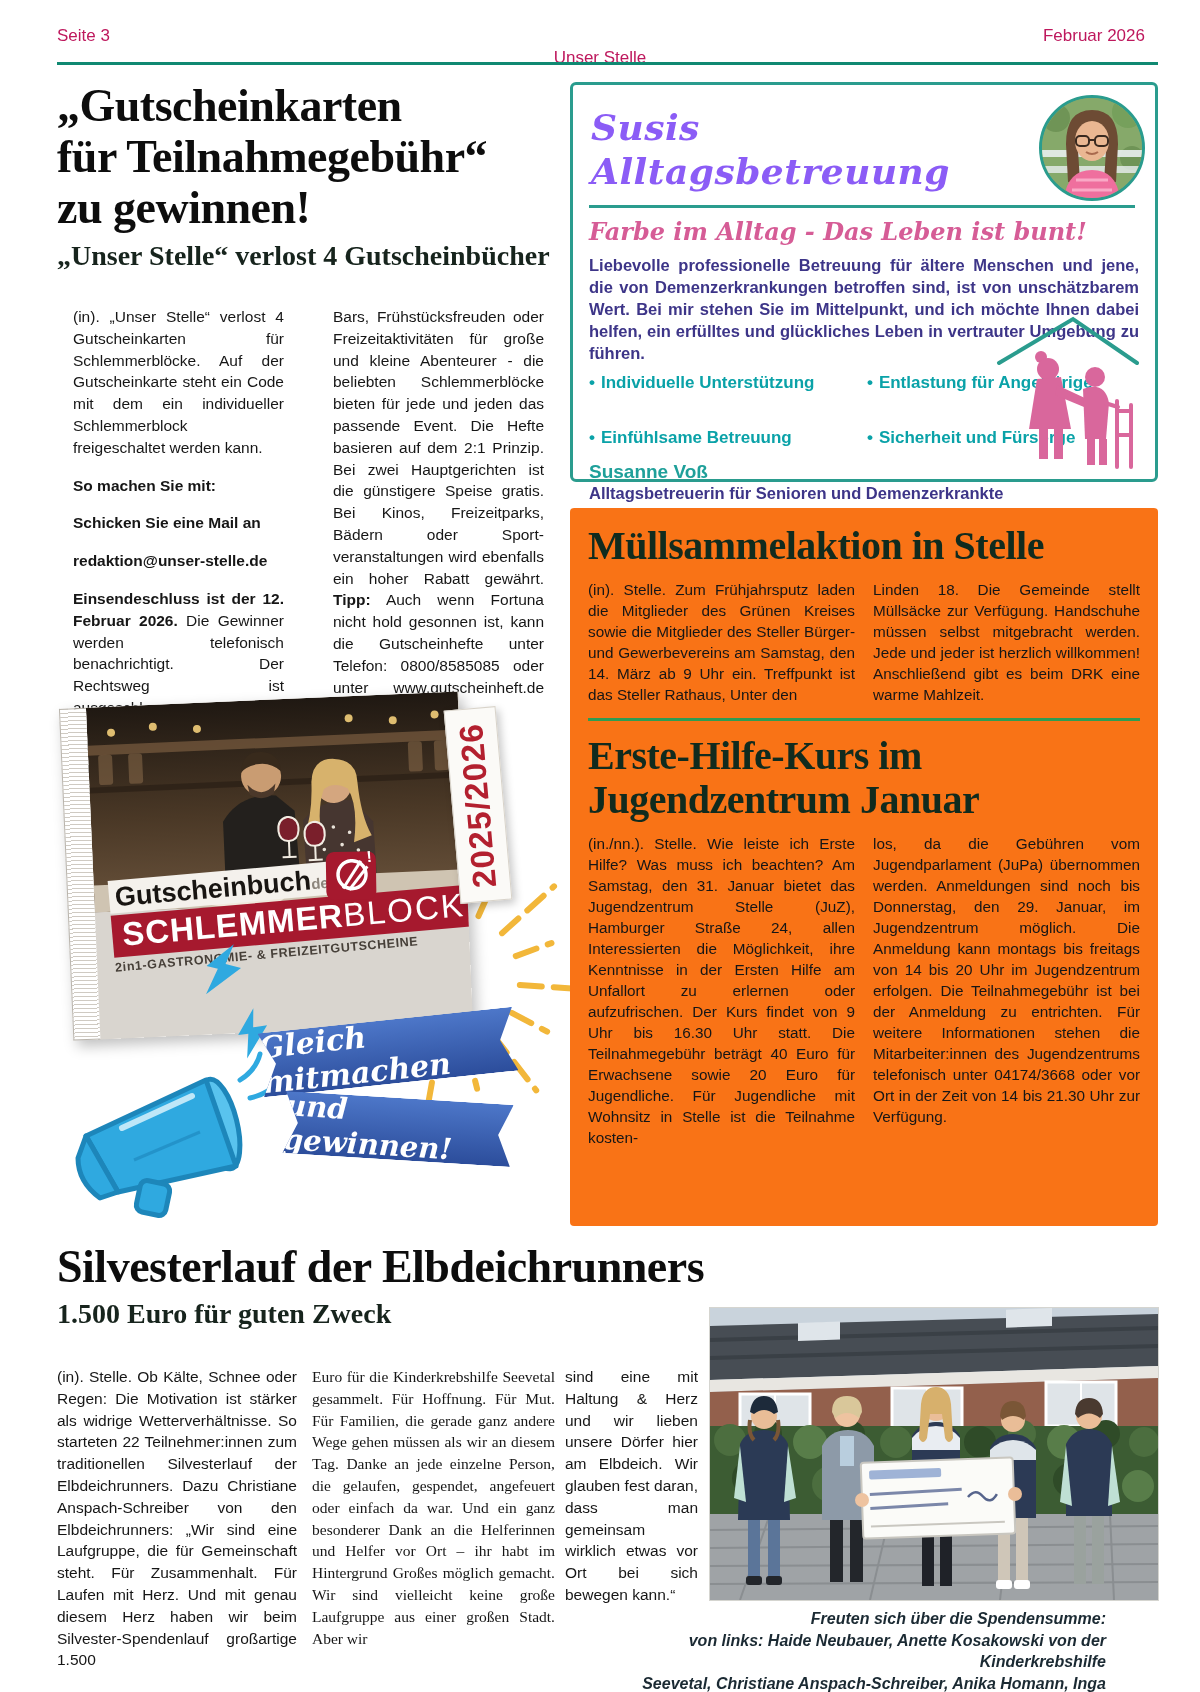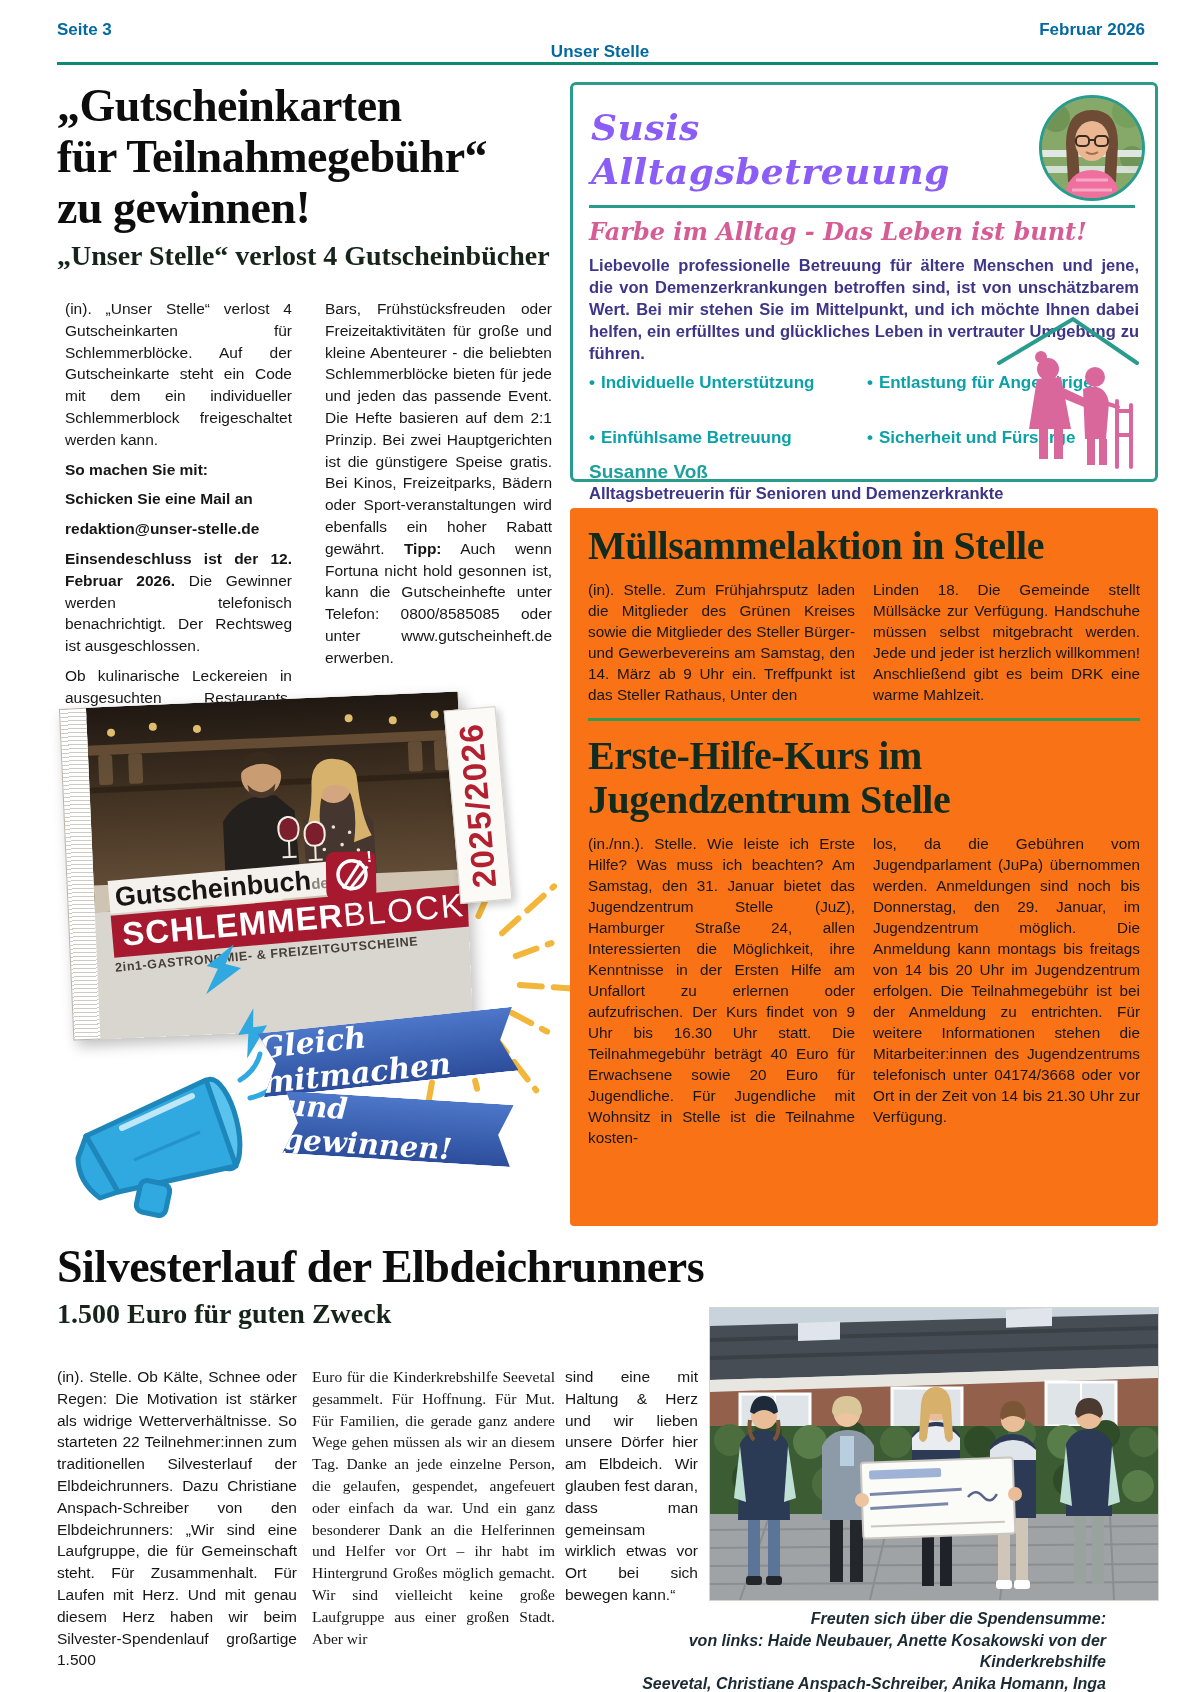--- a/index.html
+++ b/index.html
@@ -1,35 +1,35 @@
 <!DOCTYPE html>
 <html><head>
 <meta charset="utf-8">
 <style>
   html,body{margin:0;padding:0;background:#f2f2f2;}
   .page{position:relative;width:1200px;height:1692px;background:#ffffff;margin:0 auto;
         font-family:"Liberation Sans",sans-serif;color:#161616;overflow:hidden;}
 
   
-  .hdr{position:absolute;top:20px;font-size:17px;font-weight:bold;color:#0369a1;}
+  .hdr{position:absolute;top:26px;font-size:17px;font-weight:normal;color:#be185d;}
   .hdr-left{left:57px;}
   .hdr-center{left:0;right:0;text-align:center;margin-top:22px;}
   .hdr-right{right:55px;}
   .hdr-rule{position:absolute;top:62px;left:57px;width:1101px;height:3px;background:#108972;}
 
   
   .lead-title{position:absolute;left:57px;top:80px;font-family:"Liberation Serif",serif;
               font-weight:bold;font-size:46px;line-height:51px;color:#0d0d0d;letter-spacing:-0.5px;}
   .lead-title span{display:block;}
   .lead-subtitle{position:absolute;left:57px;top:240px;font-family:"Liberation Serif",serif;
                  font-weight:bold;font-size:28px;color:#17241d;}
   .lead-cols{position:absolute;left:57px;top:290px;width:503px;display:flex;gap:17px;}
   .col{text-align:justify;font-size:15.5px;line-height:21.8px;}
   .lead-cols .col{width:243px;}
-  .col p{margin:8px;}
+  .col p{margin:16px;}
   .bline{font-weight:bold;}
 
   
   .sunburst{position:absolute;left:300px;top:830px;width:300px;height:300px;z-index:1;}
   .book{position:absolute;left:66px;top:700px;width:400px;height:332px;transform:rotate(-2.5deg);
         z-index:2;display:flex;box-shadow:4px 6px 14px rgba(0,0,0,.25);}
   .pages{width:26px;background:repeating-linear-gradient(to bottom,#ffffff 0 3px,#cfcac2 3px 4px);
          border:1px solid #b9b4ac;border-right:none;}
   .cover{flex:1;position:relative;background:#d9d5cf;overflow:hidden;}
   .cover svg{display:block;}
@@ -333,21 +333,21 @@
 
   <div class="panel">
     <div class="panel-title">Müllsammelaktion in Stelle</div>
     <div class="panel-cols">
       <div class="col">(in). Stelle. Zum Frühjahrsputz laden die Mitglieder des Grünen Kreises sowie die Mitglieder des Steller Bürger- und Gewerbevereins am Samstag, den 14. März ab 9 Uhr ein. Treffpunkt ist das Steller Rathaus, Unter den</div>
       <div class="col">Linden 18. Die Gemeinde stellt Müllsäcke zur Verfügung. Handschuhe müssen selbst mitgebracht werden. Jede und jeder ist herzlich willkommen! Anschließend gibt es beim DRK eine warme Mahlzeit.</div>
     </div>
     <div class="panel-divider"></div>
     <div class="panel-title">
       <span style="display:block;">Erste-Hilfe-Kurs im</span>
-      <span style="display:block;">Jugendzentrum Stelle</span>
+      <span style="display:block;">Jugendzentrum Januar</span>
     </div>
     <div class="panel-cols">
       <div class="col">(in./nn.). Stelle. Wie leiste ich Erste Hilfe? Was muss ich beachten? Am Samstag, den 31. Januar bietet das Jugendzentrum Stelle (JuZ), Hamburger Straße 24, allen Interessierten die Möglichkeit, ihre Kenntnisse in der Ersten Hilfe am Unfallort zu erlernen oder aufzufrischen. Der Kurs findet von 9 Uhr bis 16.30 Uhr statt. Die Teilnahmegebühr beträgt 40 Euro für Erwachsene sowie 20 Euro für Jugendliche. Für Jugendliche mit Wohnsitz in Stelle ist die Teilnahme kosten-</div>
       <div class="col">los, da die Gebühren vom Jugendparlament (JuPa) übernommen werden. Anmeldungen sind noch bis Donnerstag, den 29. Januar, im Jugendzentrum möglich. Die Anmeldung kann montags bis freitags von 14 bis 20 Uhr im Jugendzentrum erfolgen. Die Teilnahmegebühr ist bei der Anmeldung zu entrichten. Für weitere Informationen stehen die Mitarbeiter:innen des Jugendzentrums telefonisch unter 04174/3668 oder vor Ort in der Zeit von 14 bis 21.30 Uhr zur Verfügung.</div>
     </div>
   </div>
 
   <div class="sil-title">Silvesterlauf der Elbdeichrunners</div>
   <div class="sil-subtitle">1.500 Euro für guten Zweck</div>
 

